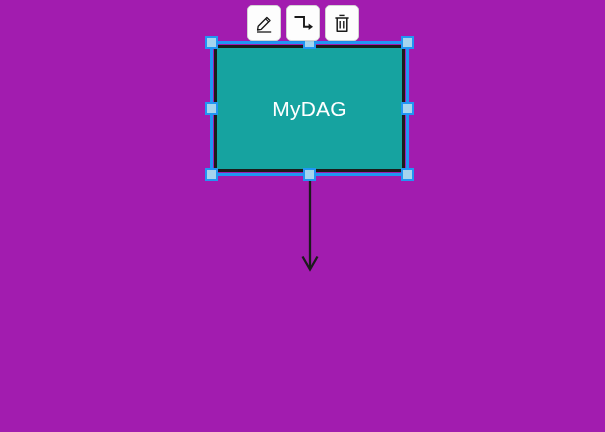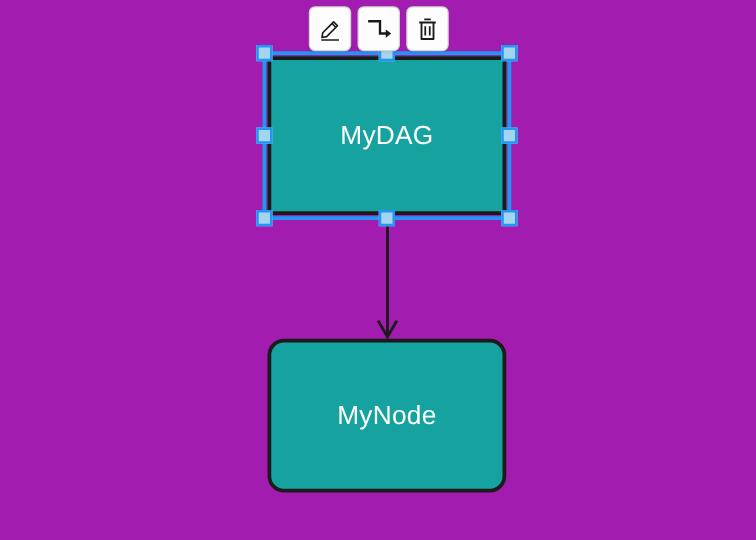--- a/index.html
+++ b/index.html
@@ -181,17 +181,14 @@
     <div class="handle h-nw"></div>
     <div class="handle h-n"></div>
     <div class="handle h-ne"></div>
     <div class="handle h-w"></div>
     <div class="handle h-e"></div>
     <div class="handle h-sw"></div>
     <div class="handle h-s"></div>
     <div class="handle h-se"></div>
   </div>
 
-  <div class="node" id="node-mynode">
-    <span class="node-label">MyNode</span>
-  </div>
 
 </div>
 
 </body></html>

